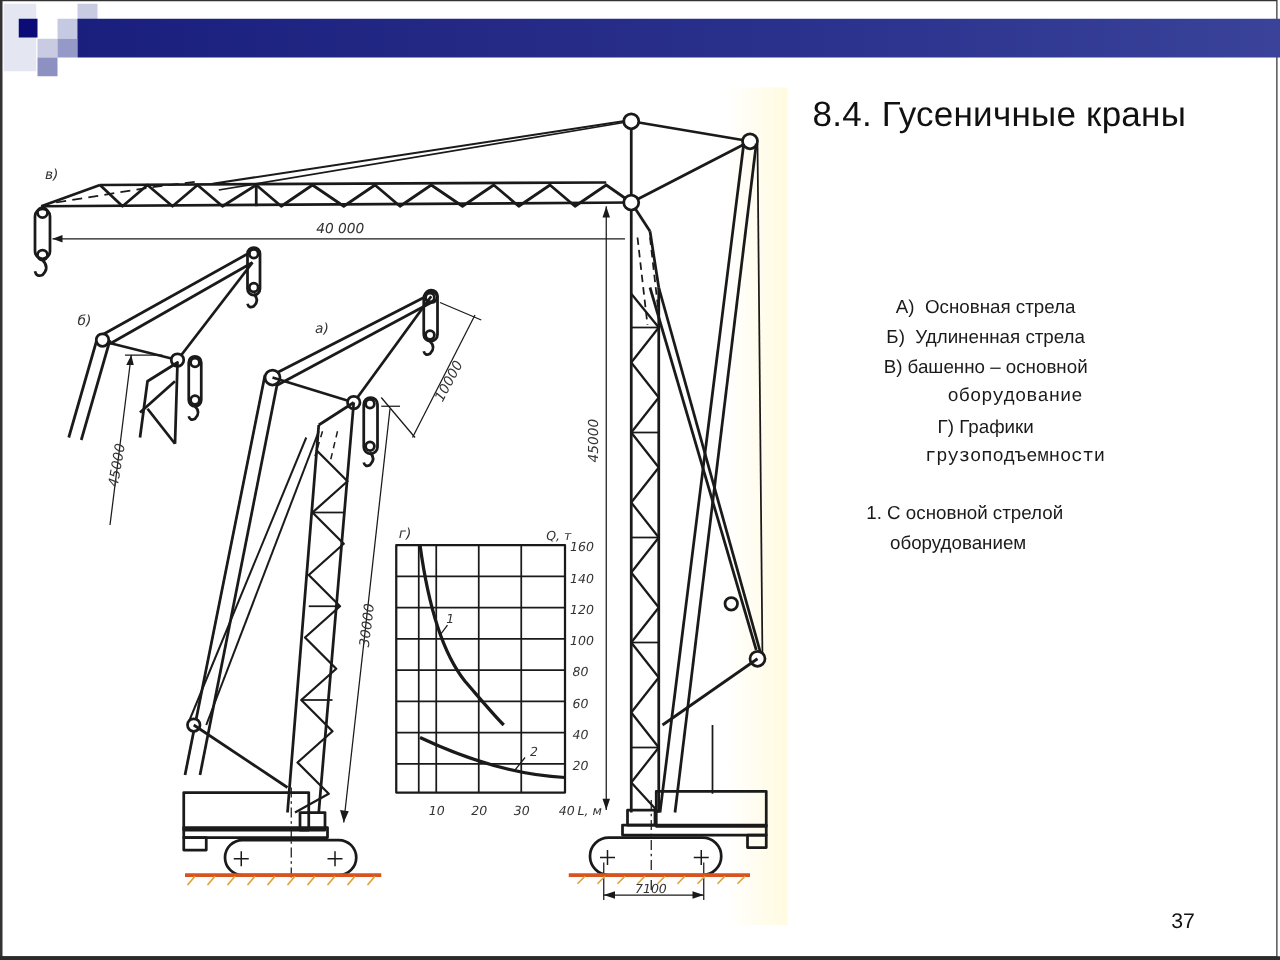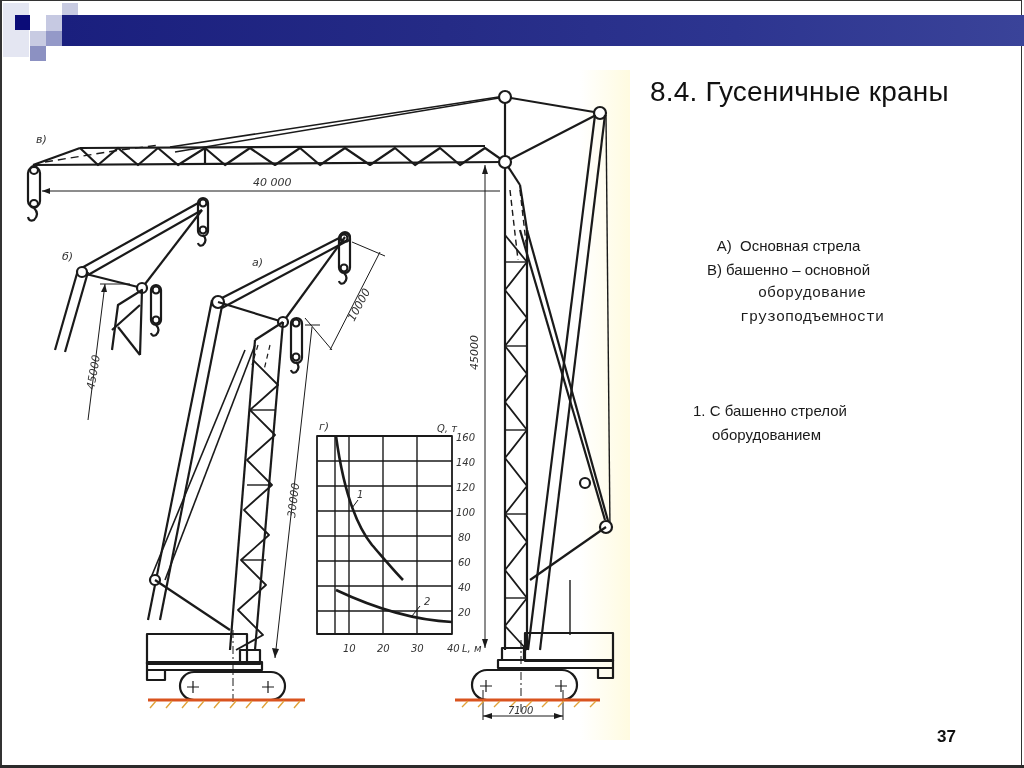--- a/index.html
+++ b/index.html
@@ -23,21 +23,21 @@
     .title {
       position: absolute; left: 650px; top: 76px;
       font-size: 28px; font-weight: normal; color: #111;
       letter-spacing: 0.2px; white-space: nowrap;
     }
     .text-block {
       position: absolute; left: 693px; color: #1a1a1a; font-size: 15px; line-height: 24px;
     }
     .text-block .indent { padding-left: 47px; font-family: Liberation Mono, monospace; }
     .page-number {
-      position: absolute; left: 937px; top: 727px; font-size: 17px; font-weight: bold; color: #111;
+      position: absolute; left: 937px; top: 727px; font-size: 17px; font-weight: normal; color: #111;
     }
     .diagram {
       position: absolute; left: 18px; top: 70px; width: 615px; height: 680px;
     }
     .diagram-bg {
       position: absolute; left: 580px; top: 70px; width: 50px; height: 670px;
       background: linear-gradient(90deg, rgba(255,250,225,0) 0%, #fffbe0 100%);
     }
     .lbl { font-family: "DejaVu Sans", sans-serif; font-style: italic; fill: #333; }
   </style>
@@ -260,24 +260,26 @@
   <text class="lbl" x="447" y="652" font-size="10">40</text>
   <text class="lbl" x="462" y="652" font-size="10">L, м</text>
   <text class="lbl" x="357" y="498" font-size="10">1</text>
   <text class="lbl" x="424" y="605" font-size="10">2</text>
 </svg>
 
 <div class="title">8.4. Гусеничные краны</div>
 
 <div class="text-block" style="top:234px;text-align:center;">
   <div><span>А)</span>&nbsp; <span>Основная стрела</span></div>
+  <div><span>Б)</span>&nbsp; <span>Удлиненная стрела</span></div>
   <div><span>В)</span> <span>башенно – основной</span></div>
   <div class="indent">оборудование</div>
+  <div><span>Г)</span> <span>Графики</span></div>
   <div class="indent">грузоподъемности</div>
 </div>
 
 <div class="text-block" style="top:399px;">
-  <div><span>1.</span> <span>С башенно стрелой</span></div>
+  <div><span>1.</span> <span>С основной стрелой</span></div>
   <div style="padding-left:19px;">оборудованием</div>
 </div>
 
 <div class="page-number">37</div>
 <div class="slide-frame-bottom"></div>
 
 </body></html>

